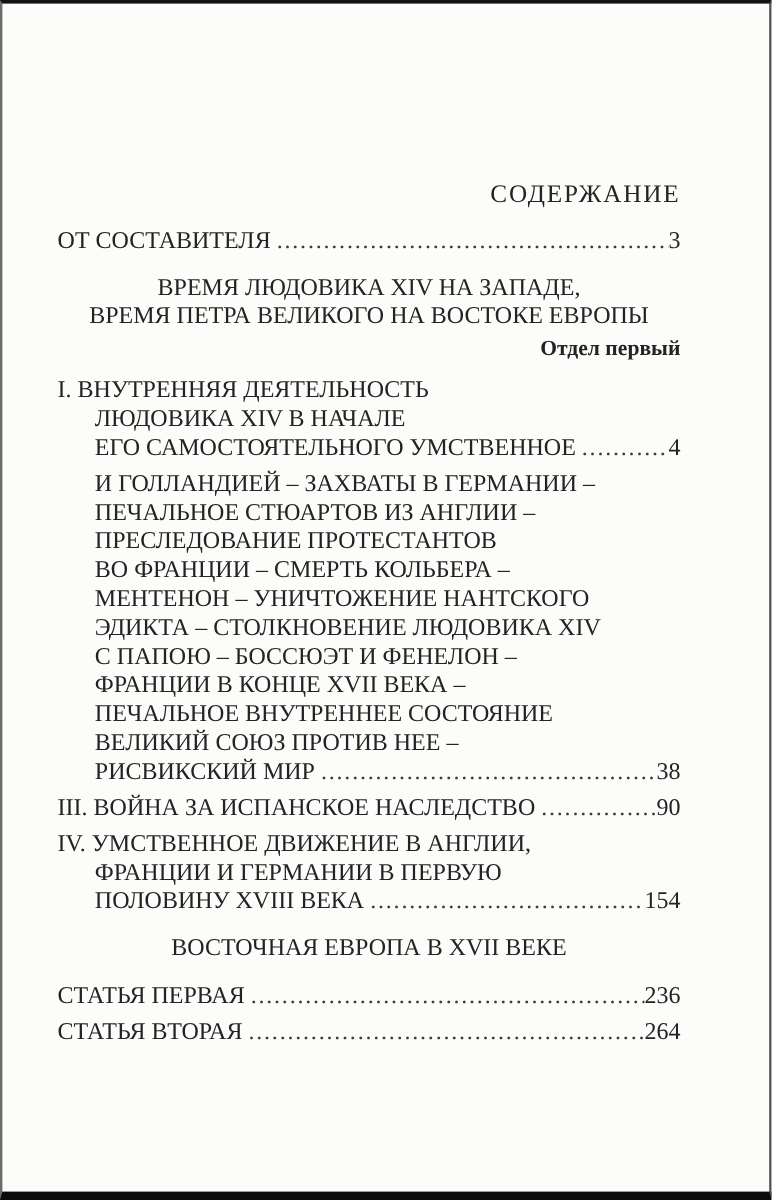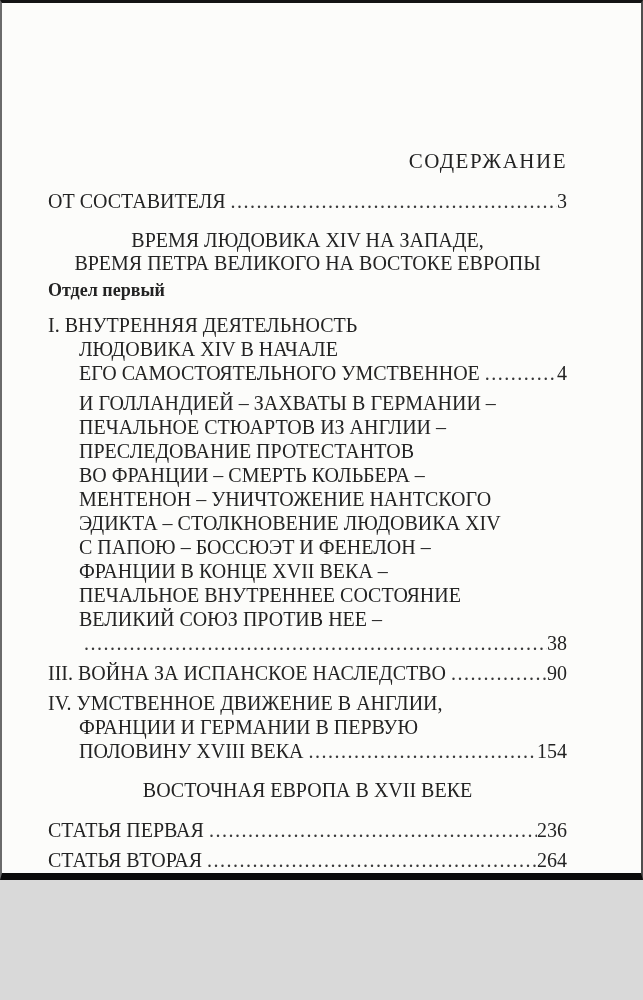--- a/index.html
+++ b/index.html
@@ -1,19 +1,19 @@
 <!DOCTYPE html>
 <html><head>
 <meta charset="utf-8">
 <style>
   html, body { margin: 0; padding: 0; background: #d9d9d9; }
   .scan {
     position: relative;
     width: 643px;
-    height: 880px;
+    height: 1000px;
     box-sizing: border-box;
     margin: 0 auto;
     background: #fcfcfa;
     border-top: 3px solid #141414;
     border-bottom: 7px solid #0b0b0b;
     border-left: 2px solid #6b6b6b;
     border-right: 2px solid #4f4f4f;
     overflow: hidden;
     font-family: "Liberation Serif", "DejaVu Serif", serif;
     color: #232323;
@@ -48,21 +48,21 @@
   .pgnum { white-space: nowrap; flex: 0 0 auto; }
 
   .block.heading {
     text-align: center;
     font-weight: normal;
     font-size: 20px;
     line-height: 23px;
     margin: 16px 0 16px;
   }
   .block.subheading {
-    text-align: left;
+    text-align: right;
     font-weight: bold;
     font-size: 18px;
     line-height: 22px;
     margin: 0 0 12px;
   }
   .heading + .subheading { margin-top: -12px; }
 </style>
 </head>
 <body>
 
@@ -98,20 +98,21 @@
           <div class="line cont">ПЕЧАЛЬНОЕ СТЮАРТОВ ИЗ АНГЛИИ –</div>
           <div class="line cont">ПРЕСЛЕДОВАНИЕ ПРОТЕСТАНТОВ</div>
           <div class="line cont">ВО ФРАНЦИИ – СМЕРТЬ КОЛЬБЕРА –</div>
           <div class="line cont">МЕНТЕНОН – УНИЧТОЖЕНИЕ НАНТСКОГО</div>
           <div class="line cont">ЭДИКТА – СТОЛКНОВЕНИЕ ЛЮДОВИКА XIV</div>
           <div class="line cont">С ПАПОЮ – БОССЮЭТ И ФЕНЕЛОН –</div>
           <div class="line cont">ФРАНЦИИ В КОНЦЕ XVII ВЕКА –</div>
           <div class="line cont">ПЕЧАЛЬНОЕ ВНУТРЕННЕЕ СОСТОЯНИЕ</div>
           <div class="line cont">ВЕЛИКИЙ СОЮЗ ПРОТИВ НЕЕ –</div>
           <div class="line cont toc-line">
+            <span class="txt">РИСВИКСКИЙ МИР</span>
             <span class="leader">........................................................................................................................</span>
             <span class="pgnum">38</span>
           </div>
         </div>
         <div class="block entry">
           <div class="line toc-line">
             <span class="txt">III. ВОЙНА ЗА ИСПАНСКОЕ НАСЛЕДСТВО</span>
             <span class="leader">........................................................................................................................</span>
             <span class="pgnum">90</span>
           </div>

